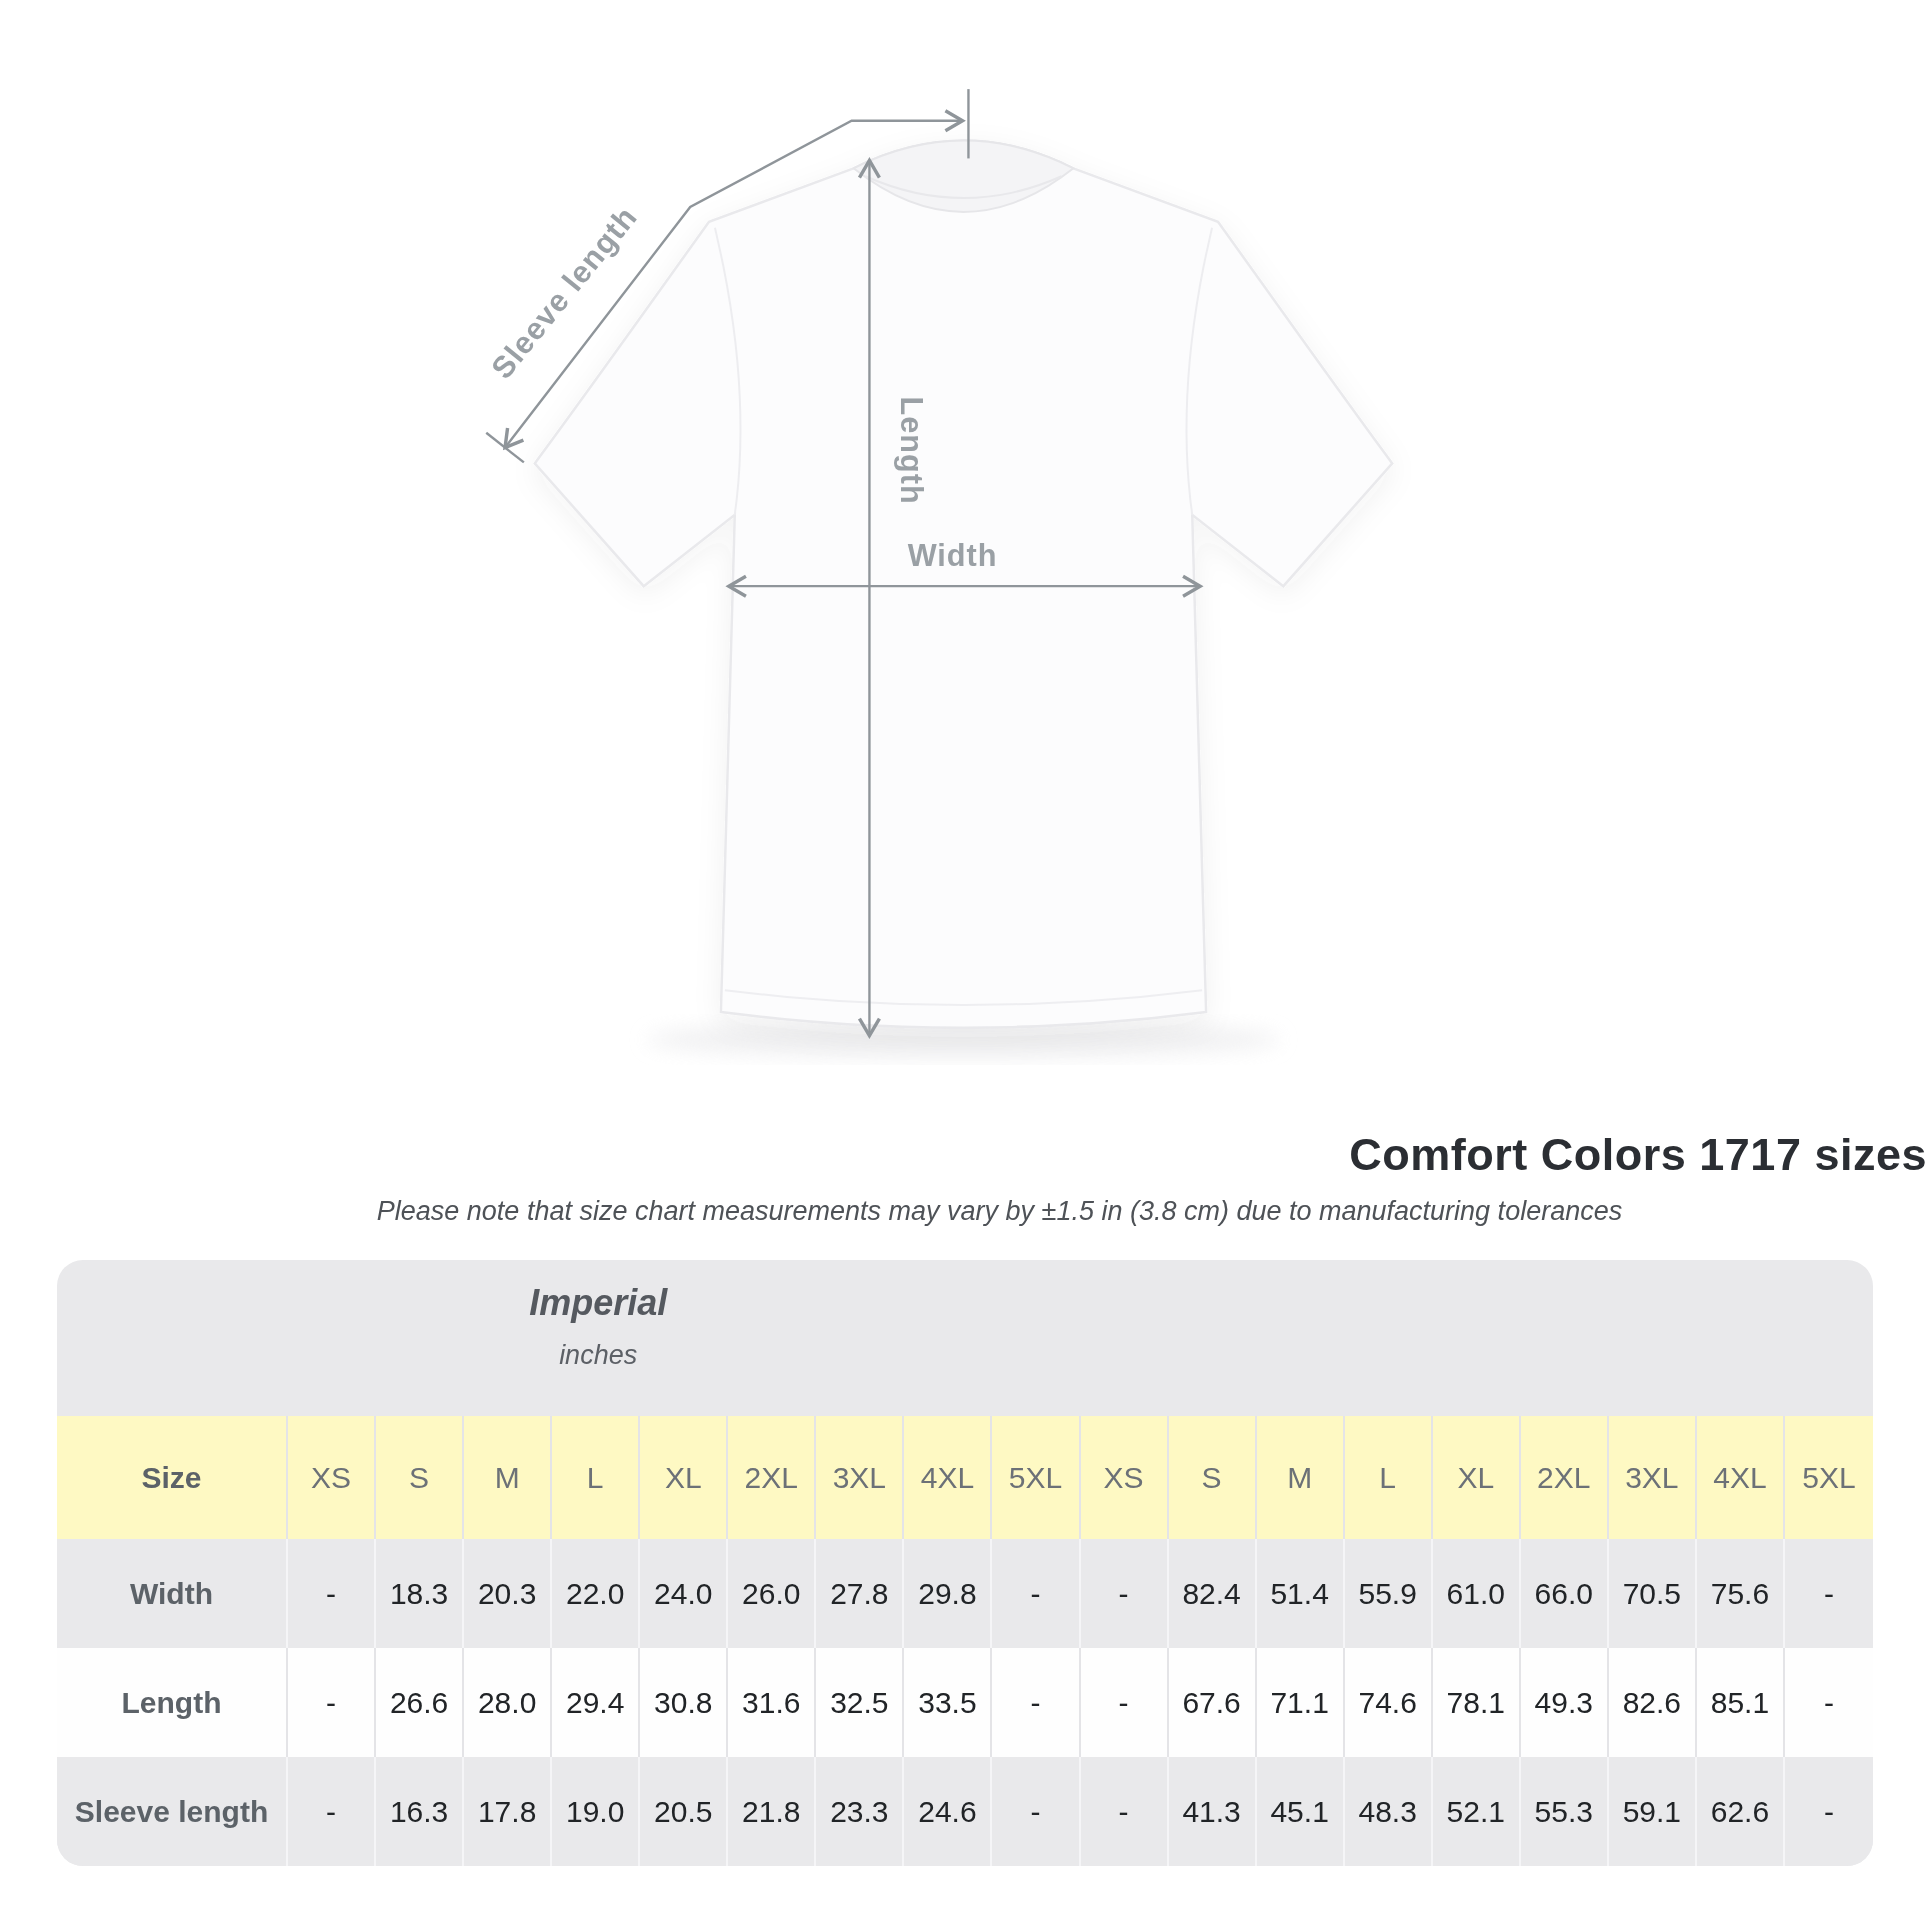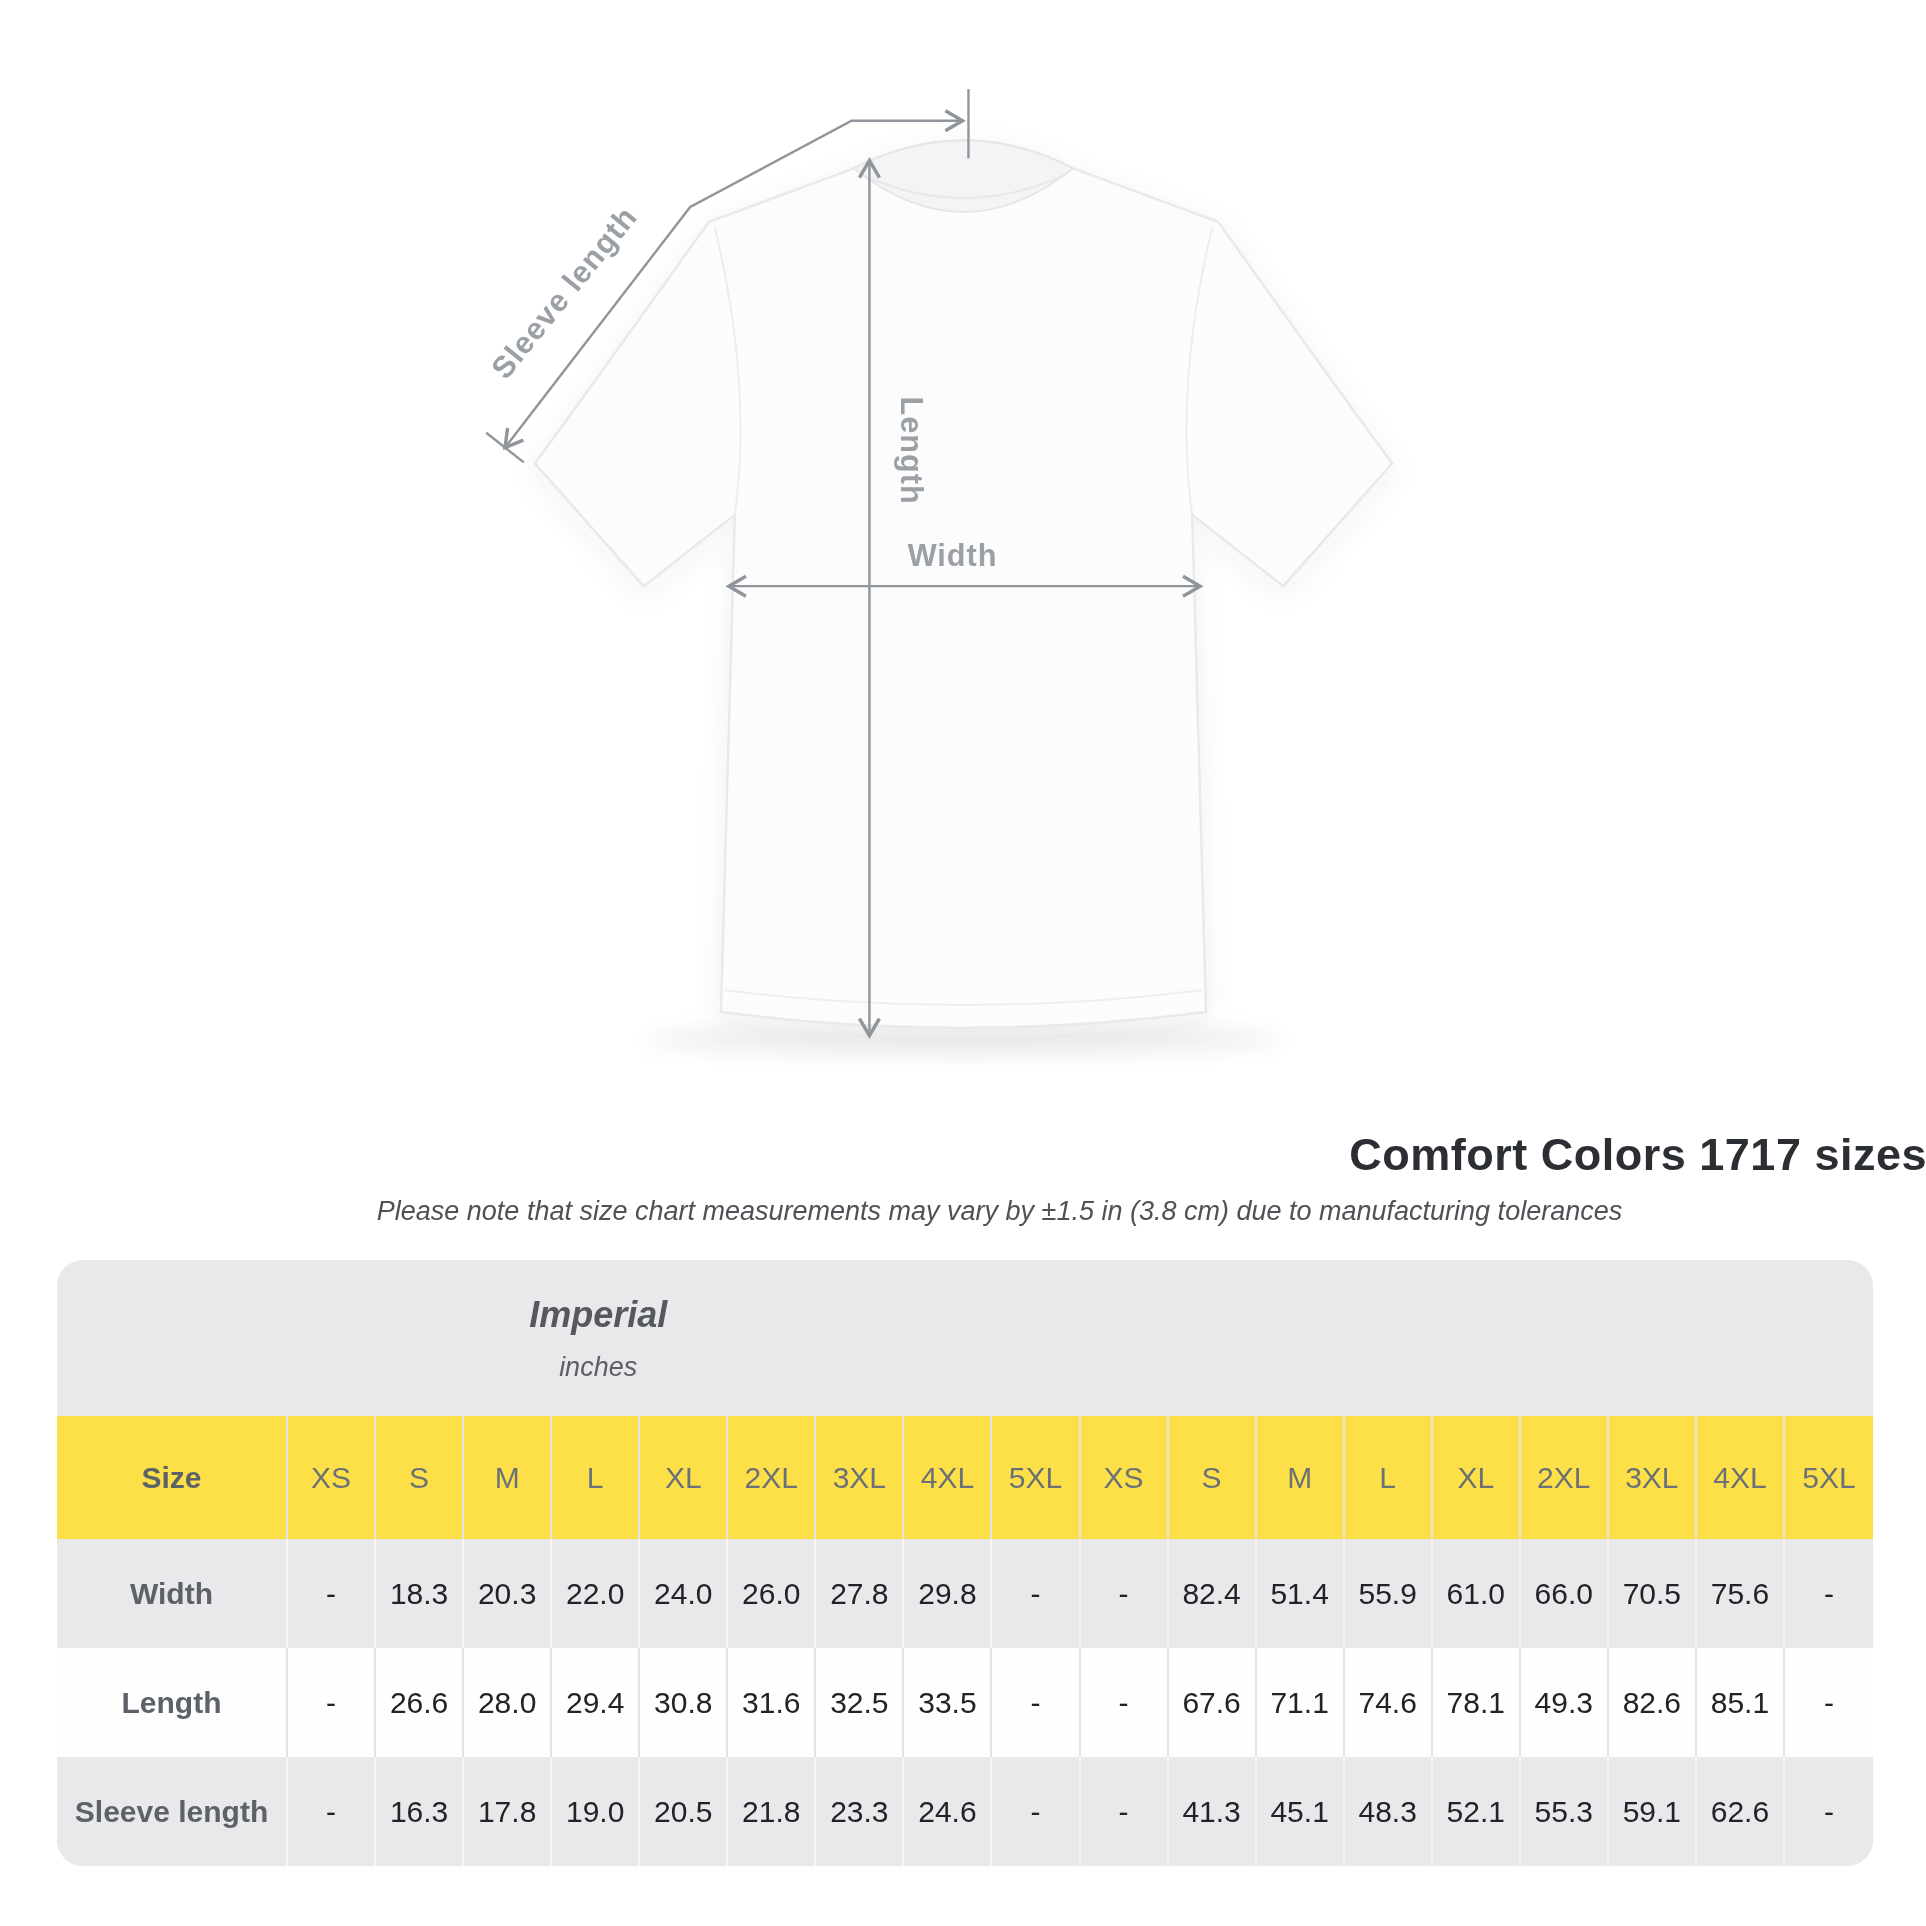--- a/index.html
+++ b/index.html
@@ -20,24 +20,24 @@
   }
   
   .card{
     position:absolute;top:1260px;left:57px;width:1816px;height:606px;
     background:#e9e9eb;border-radius:26px;overflow:hidden;
   }
   .unit-band{position:relative;height:156px;}
   .unit{position:absolute;top:0;width:594px;text-align:center;transform:translateX(-50%);}
   .unit-imperial{left:29.8%;}
   .unit-metric{left:77.3%;}
-  .unit-name{margin-top:34px;font-size:36px;font-weight:700;font-style:italic;color:#55595f;}
+  .unit-name{margin-top:22px;font-size:36px;font-weight:700;font-style:italic;color:#55595f;}
   .unit-sub{margin-top:16px;font-size:27px;font-style:italic;color:#5c6066;}
   .trow{display:grid;grid-template-columns:231px repeat(18,1fr);}
-  .trow.hdr{height:123px;background:#fde047;}
+  .trow.hdr{height:123px;background:#fef9c3;}
   .trow.w{height:109px;background:#fefefe;}
   .trow.g{height:109px;background:#e9e9eb;}
   .c{
     display:flex;align-items:center;justify-content:center;
     font-size:30px;color:#212427;
   }
   .trow.hdr .c:not(:last-child),
   .trow.w  .c:not(:last-child){border-right:2px solid #e4e4e7;}
   .trow.g  .c:not(:last-child){border-right:2px solid #f5f5f7;}
   .hc{font-weight:400;color:#6c7177;}

